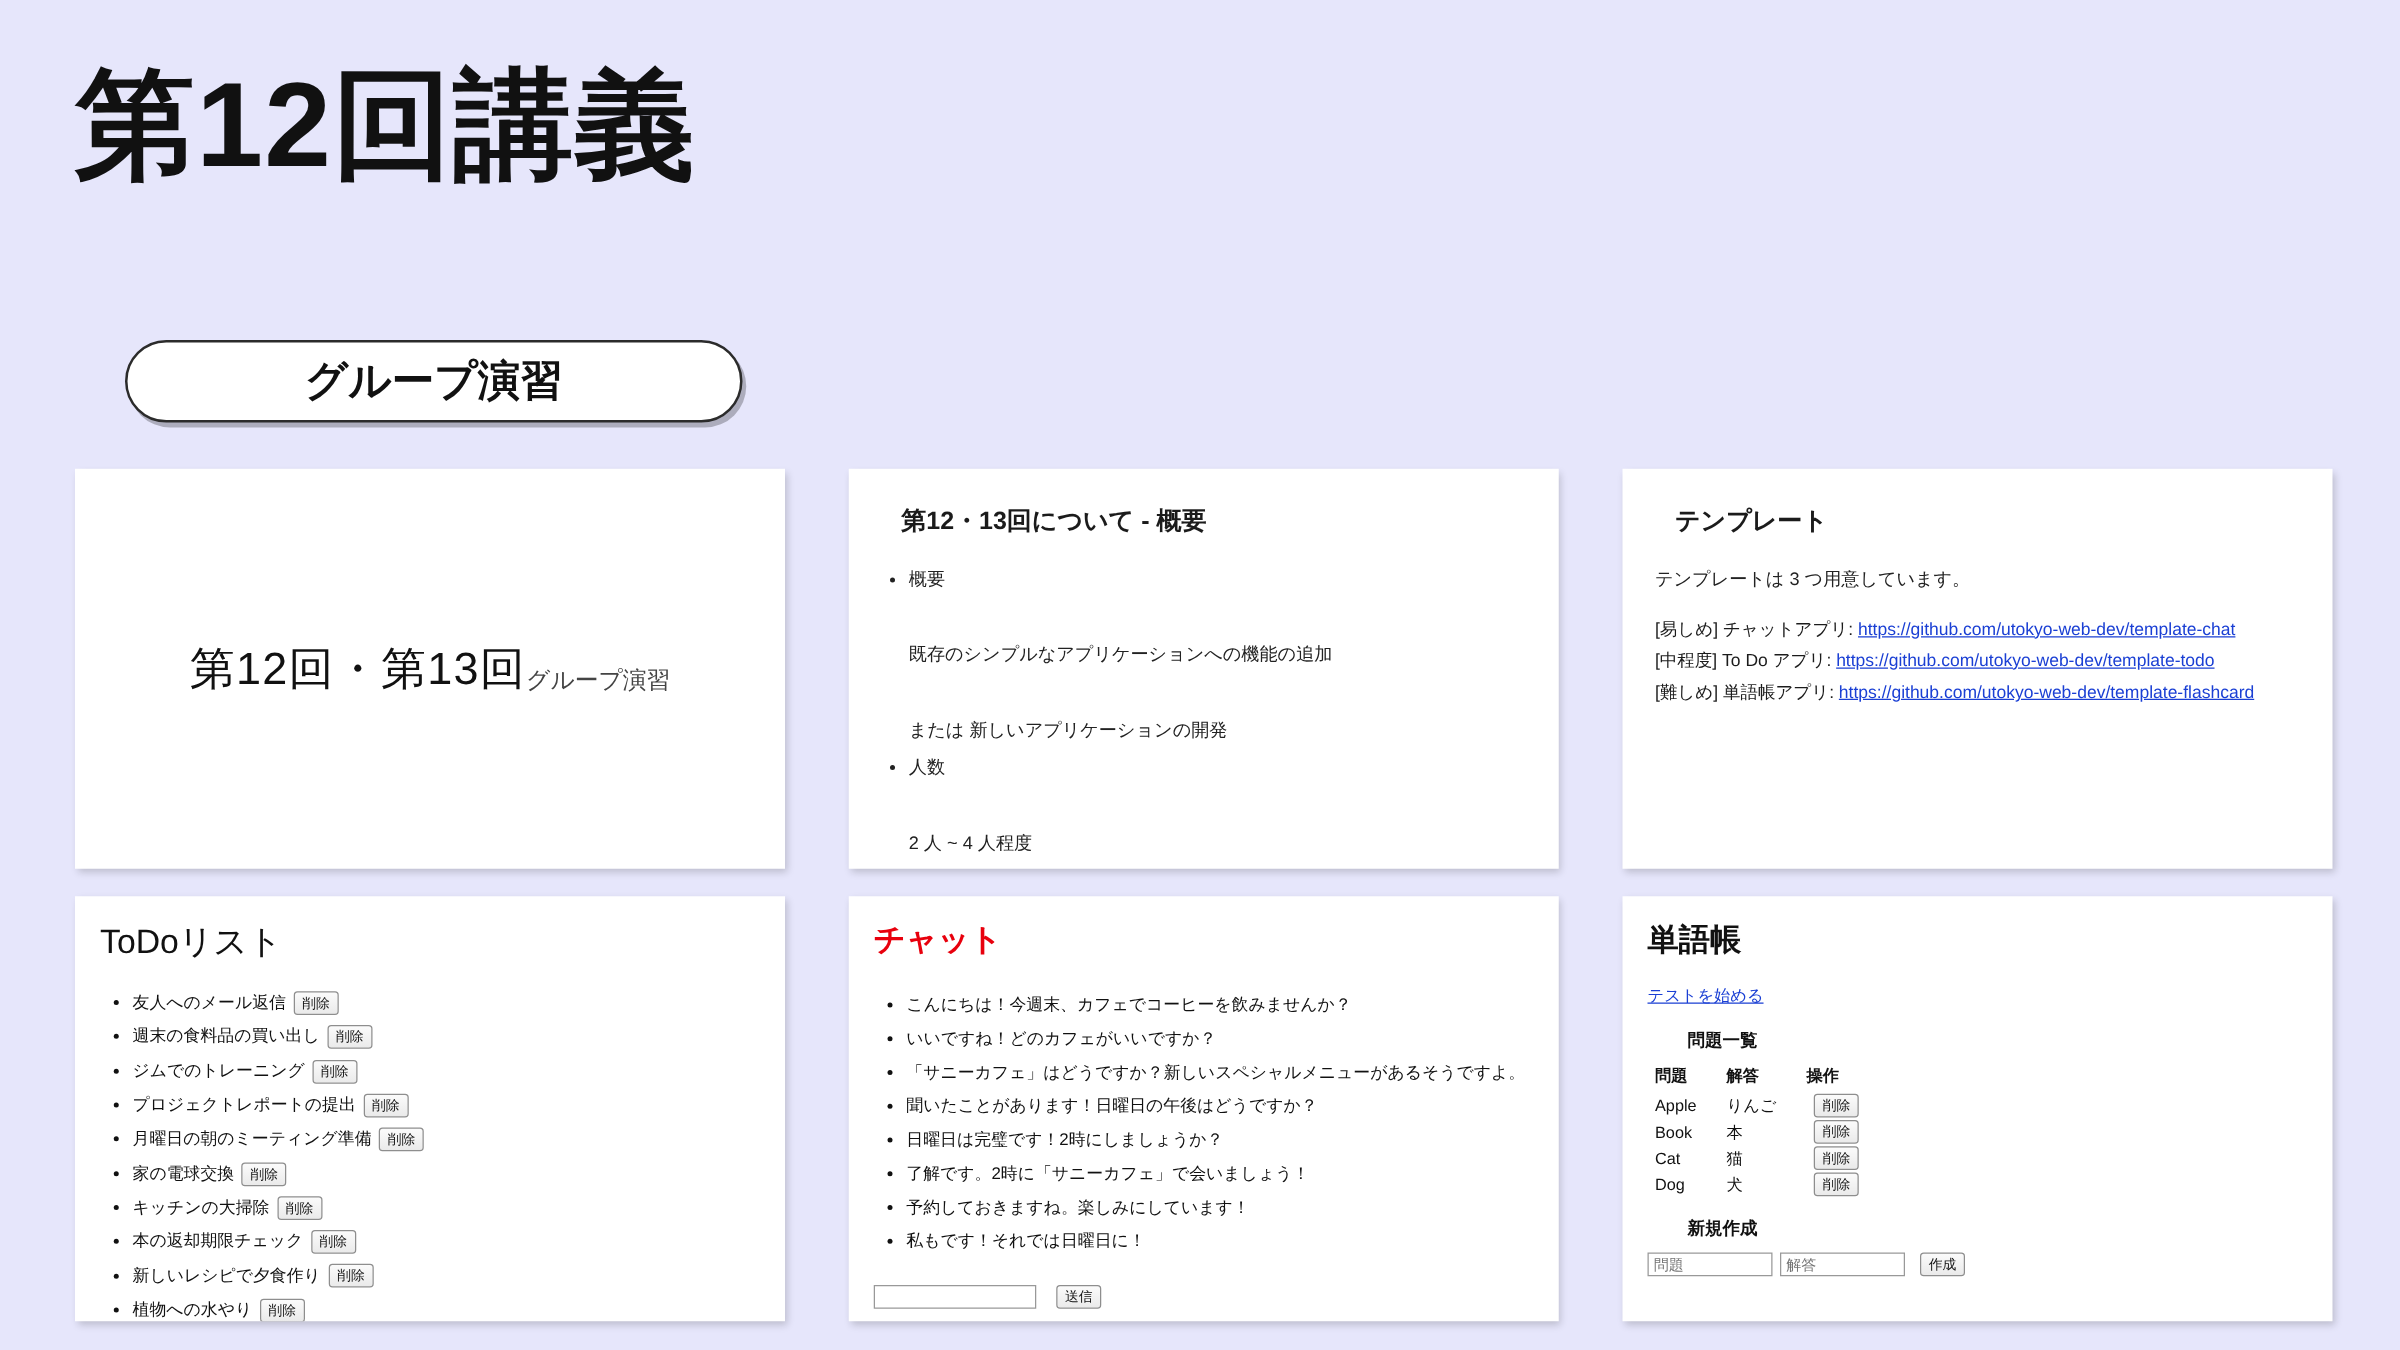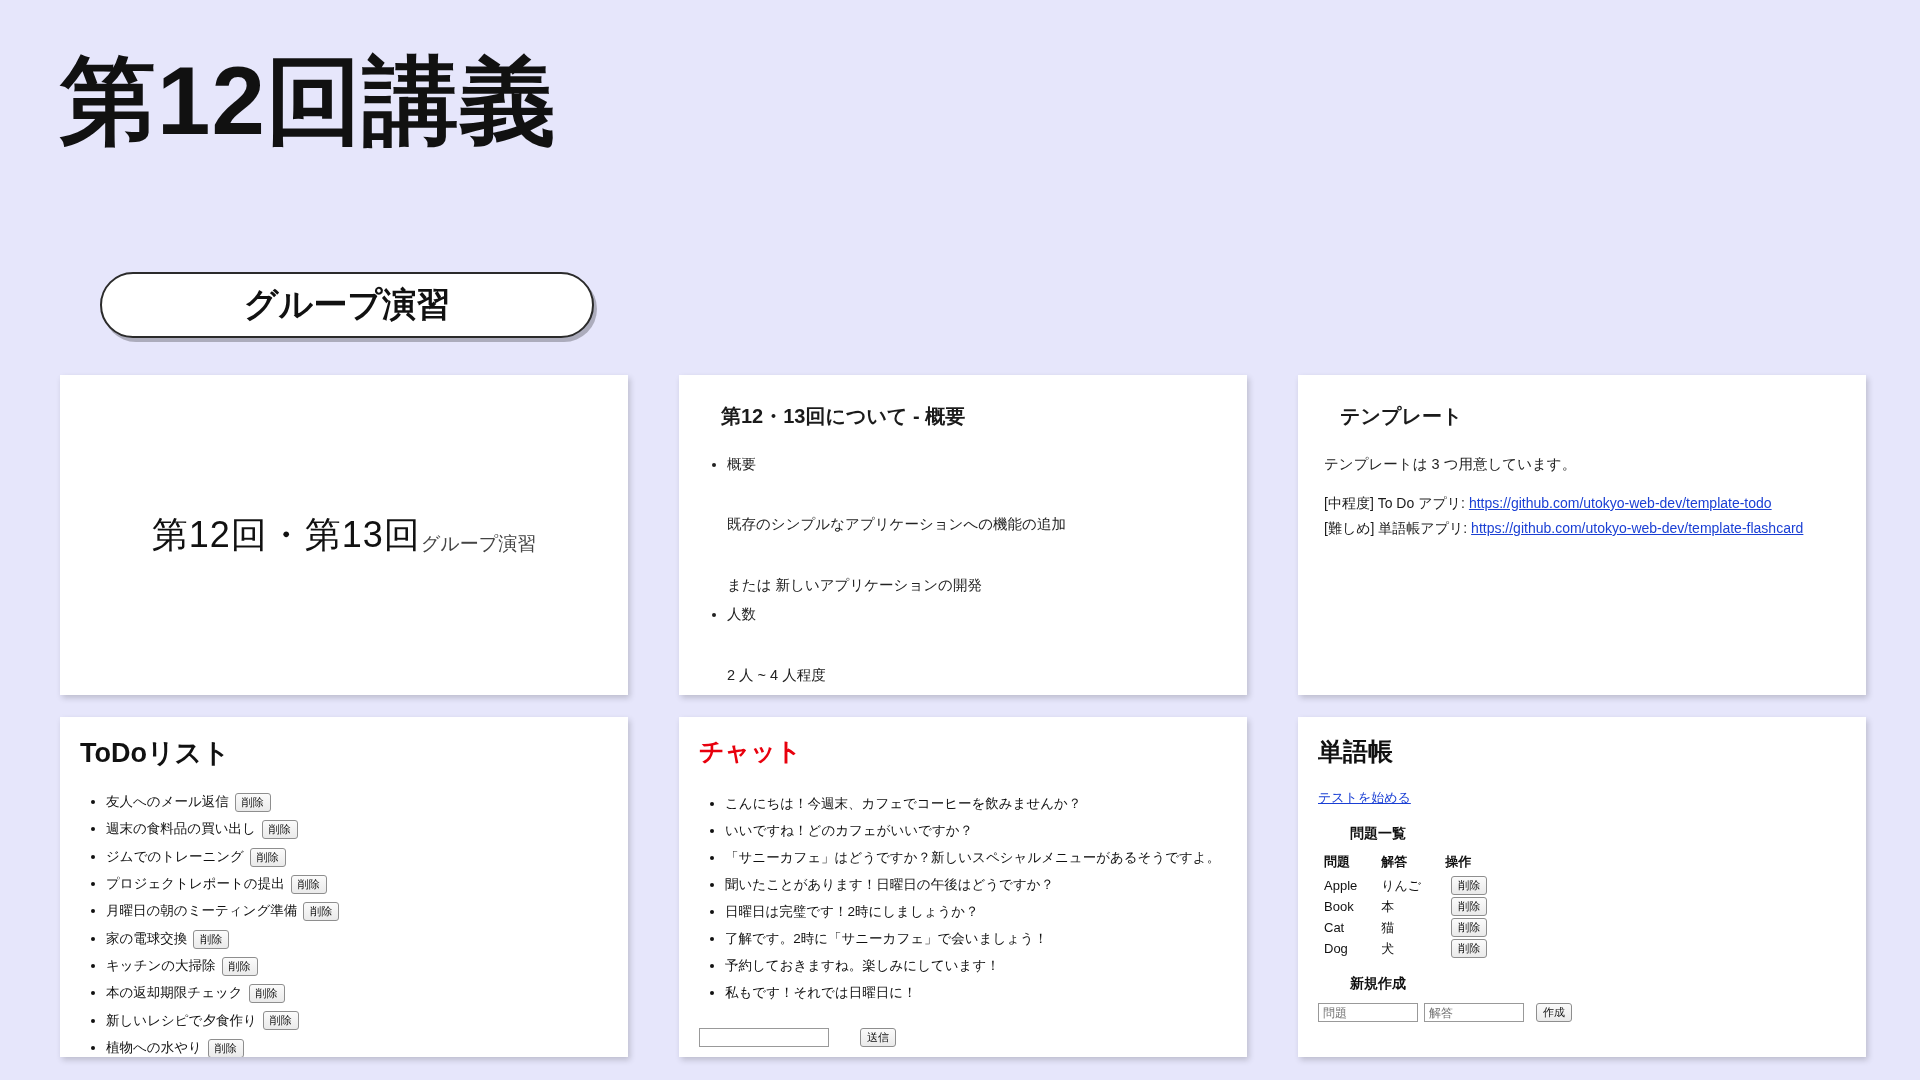--- a/index.html
+++ b/index.html
@@ -121,21 +121,21 @@
   }
   .tpl-line a {
     color: #1a3fd4;
     text-decoration: underline;
   }
 
   
   .app-card { padding: 18px 20px 14px 20px; }
   .app-h-todo {
     font-size: 27px;
-    font-weight: 700;
+    font-weight: 400;
     color: #111111;
     margin: 0 0 18px 0;
   }
   .app-h-chat {
     font-size: 25px;
     font-weight: 700;
     color: #e8000d;
     margin: 0 0 22px 0;
   }
   .app-h-flash {
@@ -178,21 +178,21 @@
     margin: 0;
     padding-left: 26px;
     font-size: 13.5px;
     line-height: 2.0;
     color: #111111;
   }
   .chat-input-row {
     margin-top: 22px;
     display: flex;
     align-items: center;
-    gap: 25px;
+    gap: 10px;
   }
   .chat-input { width: 130px; }
 
   .flash-link {
     font-size: 13px;
     color: #1a3fd4;
     text-decoration: underline;
     display: inline-block;
     margin-bottom: 16px;
     cursor: pointer;
@@ -257,20 +257,23 @@
         <li>
           <span>人数</span>
           <span class="sub-line">2 人 ~ 4 人程度</span>
         </li>
       </ul>
     </div>
 
     <div class="card doc-card">
       <h2 class="doc-h">テンプレート</h2>
       <p class="doc-p">テンプレートは 3 つ用意しています。</p>
+      <div class="tpl-line">
+        <span>[易しめ] チャットアプリ: </span><a href="#">https://github.com/utokyo-web-dev/template-chat</a>
+      </div>
       <div class="tpl-line">
         <span>[中程度] To Do アプリ: </span><a href="#">https://github.com/utokyo-web-dev/template-todo</a>
       </div>
       <div class="tpl-line">
         <span>[難しめ] 単語帳アプリ: </span><a href="#">https://github.com/utokyo-web-dev/template-flashcard</a>
       </div>
     </div>
 
     <div class="card app-card">
       <h2 class="app-h-todo">ToDoリスト</h2>

